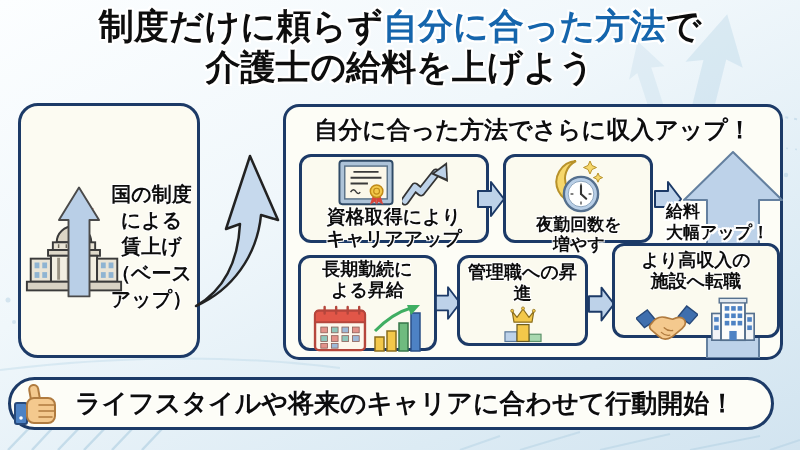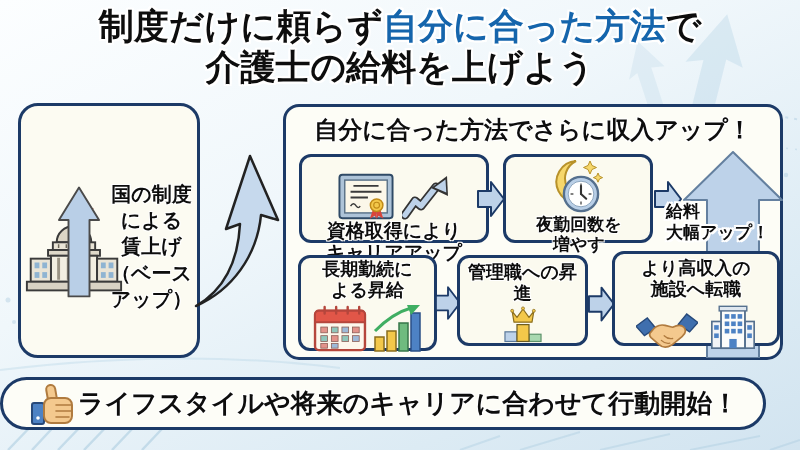--- a/index.html
+++ b/index.html
@@ -45,48 +45,48 @@
     text-shadow:-1px -1px 0 #fff,1px -1px 0 #fff,-1px 1px 0 #fff,1px 1px 0 #fff; }
 
   .mbox {
     position:absolute; background:#fbfaef; border:3px solid #1c3a67; border-radius:12px;
     box-sizing:border-box; display:flex; flex-direction:column; align-items:center;
   }
   .mlabel { text-align:center; font-size:18px; font-weight:900; line-height:1.16;
     text-shadow:-1px -1px 0 #fff,1px -1px 0 #fff,-1px 1px 0 #fff,1px 1px 0 #fff; }
   .icons-row { display:flex; align-items:flex-end; }
 
-  .box-qual { left:13px; top:47px; width:190px; height:89px; padding-top:16px; }
+  .box-qual { left:13px; top:47px; width:190px; height:89px; padding-top:2px; }
   .box-night { left:217px; top:47px; width:150px; height:89px; flex-direction:column; align-items:center; padding:0 2px 0 4px; }
   .night-icons { position:relative; width:58px; height:82px; flex:0 0 58px; }
   .night-icons .moon { position:absolute; left:0; top:2px; }
   .night-icons .clock { position:absolute; left:12px; bottom:2px; }
   .box-night .mlabel { flex:1; font-size:17px; }
 
   .box-tenure { left:12px; top:148px; width:139px; height:96px; padding-top:1px; }
   .box-promo { left:171px; top:148px; width:131px; height:91px; padding-top:4px; }
-  .box-change { left:326px; top:144px; width:168px; height:95px; padding-top:4px; }
+  .box-change { left:326px; top:136px; width:168px; height:95px; padding-top:4px; }
 
   .conn { position:absolute; }
   .conn-a { left:191px; top:73px; }
   .conn-b { left:368px; top:73px; }
   .conn-c { left:149px; top:178px; }
   .conn-d { left:302px; top:178px; }
 
   .big-arrow { position:absolute; left:397px; top:44px; }
   .arrow-label { position:absolute; left:380px; top:94px; width:124px; 
     font-size:17px; font-weight:900; line-height:1.25;
     text-shadow:-2px -2px 0 #fff,2px -2px 0 #fff,-2px 2px 0 #fff,2px 2px 0 #fff,
                  0 -2px 0 #fff,0 2px 0 #fff,-2px 0 0 #fff,2px 0 0 #fff; }
 
   
   .footer {
-    position:absolute; left:0; top:377px; width:766px; height:53px;
+    position:absolute; left:8px; top:377px; width:766px; height:53px;
     background:#fdfdf7; border:3.5px solid #1c3a67; border-radius:27px; box-sizing:border-box;
-    display:flex; align-items:center; justify-content:center; 
+    display:flex; align-items:center; gap:14px;
   }
   .footer-text { font-size:26px; font-weight:900;
     text-shadow:-1px -1px 0 #fff,1px -1px 0 #fff,-1px 1px 0 #fff,1px 1px 0 #fff; }
 </style>
 </head>
 <body>
 
 <div class="stage">
 
   <svg class="bg-decor" viewBox="0 0 800 450">

